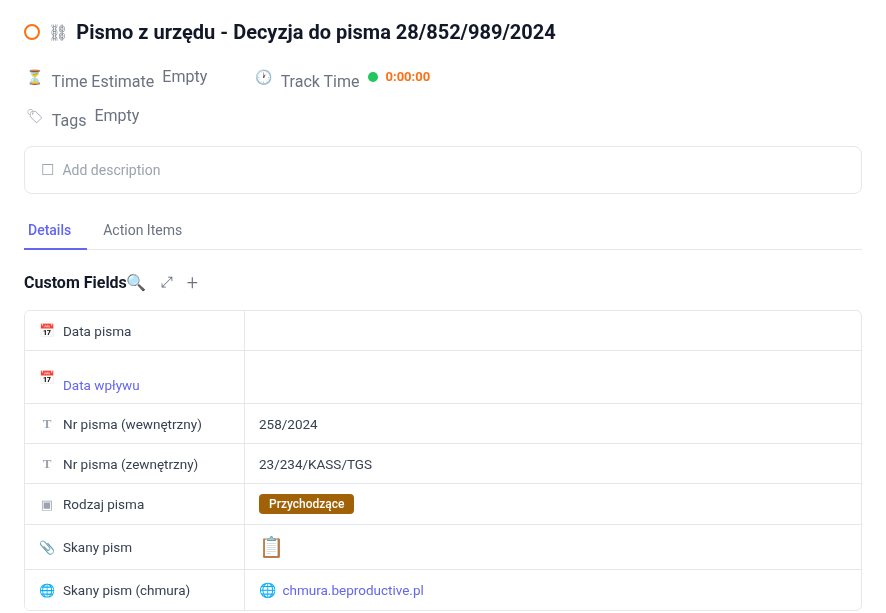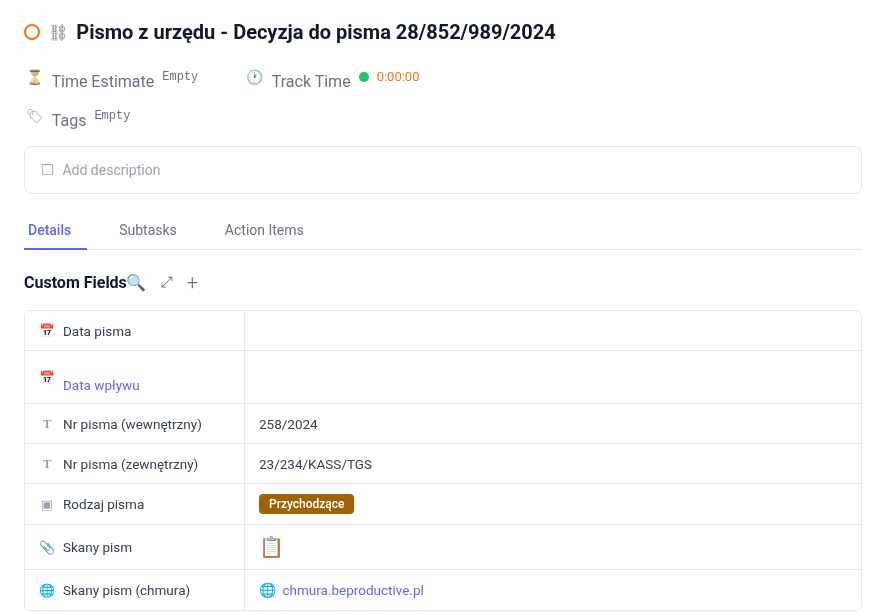--- a/index.html
+++ b/index.html
@@ -56,33 +56,32 @@
     }
 
     .meta-item .meta-label {
       color: #6b7280;
       font-size: 16px;
       margin-top: 10px;
     }
 
     .meta-item .meta-value {
       color: #6b7280;
-      font-size: 12px;
-      font-family: Liberation Mono, monospace;
+      font-size: 16px;
     }
 
     .meta-icon {
       color: #9ca3af;
       font-size: 14px;
     }
 
     .track-time-value {
       color: #f97316;
       font-size: 13px;
-      font-weight: 400;
+      font-weight: 700;
       text-align: center;
     }
 
     .track-time-dot {
       width: 10px;
       height: 10px;
       border-radius: 50%;
       background: #22c55e;
       display: inline-block;
     }
@@ -100,21 +99,21 @@
       min-height: 48px;
     }
 
     .description-icon {
       color: #9ca3af;
       font-size: 15px;
     }
 
     .tabs-row {
       display: flex;
-      gap: 16px;
+      gap: 0;
       border-bottom: 1px solid #e5e7eb;
       margin-bottom: 20px;
     }
 
     .tab {
       padding: 8px 16px 10px 4px;
       font-size: 14px;
       color: #6b7280;
       cursor: pointer;
       border-bottom: 2px solid transparent;
@@ -261,23 +260,20 @@
 <div class="description-box">
   <span class="description-icon">☐</span>
   <span style="color:#9ca3af;">Add description</span>
 </div>
 
 <div class="tabs-row">
   <div class="tab active">
     <span>Details</span>
   </div>
   <div class="tab">
-    <span>Subtasks</span>
-  </div>
-  <div class="tab">
     <span>Action Items</span>
   </div>
 </div>
 
 <div class="section-header">
   <span class="section-title">Custom Fields</span>
   <div class="section-actions">
     <span class="section-action-btn" title="Search">🔍</span>
     <span class="section-action-btn" title="Expand" style="font-size:15px;">⤢</span>
     <span class="section-action-btn" title="Add" style="font-size:20px; font-weight:300;">+</span>

